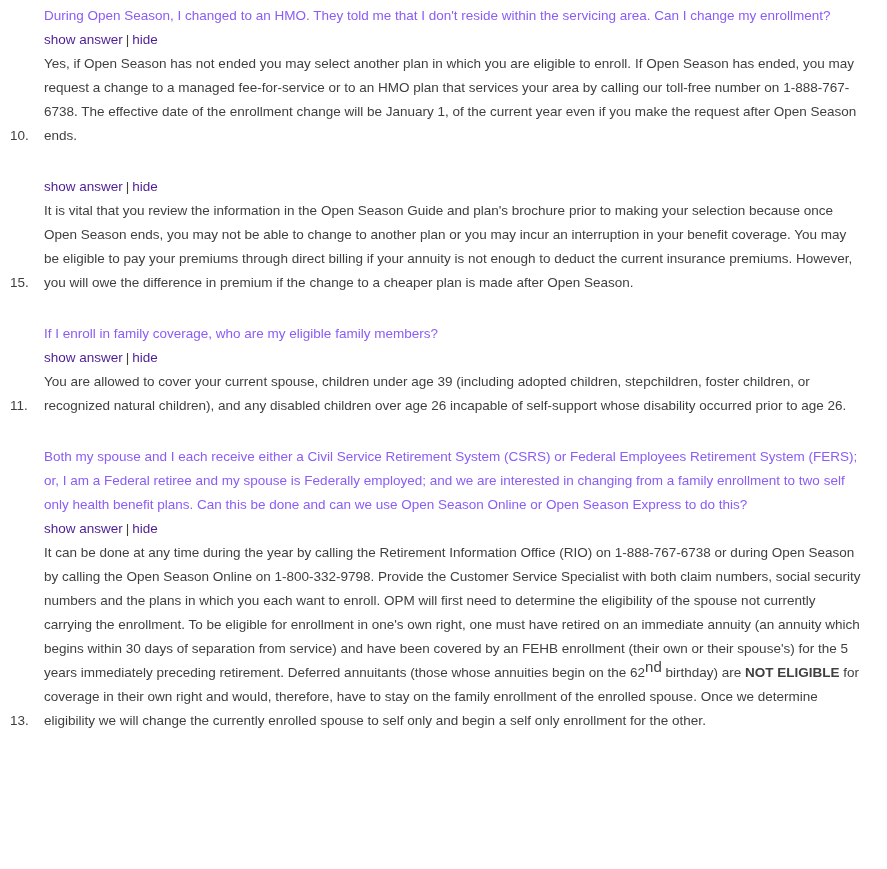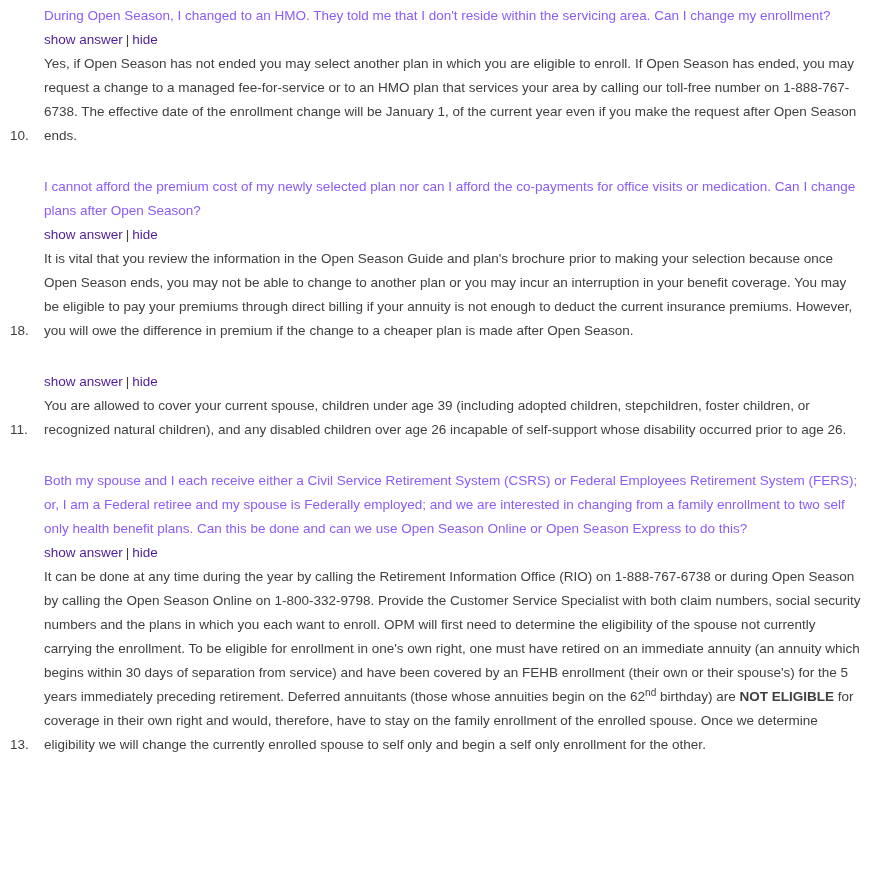--- a/index.html
+++ b/index.html
@@ -48,51 +48,51 @@
     color: #3f3f3f;
     margin: 0 3px;
   }
   .answer {
     color: #3f3f3f;
   }
   .answer strong {
     font-weight: bold;
   }
   .answer sup {
-    font-size: 10px;
+    font-size: 15px;
     line-height: 0;
     vertical-align: super;
   }
 </style>
 </head>
 <body>
 
 <div class="faq">
 
   <div class="faq-item">
     <div class="num">10.</div>
     <div class="content">
       <div class="question">During Open Season, I changed to an HMO. They told me that I don't reside within the servicing area. Can I change my enrollment?</div>
       <div class="links"><a>show answer</a><span class="sep">|</span><a>hide</a></div>
       <div class="answer">Yes, if Open Season has not ended you may select another plan in which you are eligible to enroll. If Open Season has ended, you may request a change to a managed fee-for-service or to an HMO plan that services your area by calling our toll-free number on 1-888-767-6738. The effective date of the enrollment change will be January 1, of the current year even if you make the request after Open Season ends.</div>
     </div>
   </div>
 
   <div class="faq-item">
-    <div class="num">18.</div>
+    <div class="num">15.</div>
     <div class="content">
-      <div class="question">I cannot afford the premium cost of my newly selected plan nor can I afford the co-payments for office visits or medication. Can I change plans after Open Season?</div>
       <div class="links"><a>show answer</a><span class="sep">|</span><a>hide</a></div>
       <div class="answer">It is vital that you review the information in the Open Season Guide and plan's brochure prior to making your selection because once Open Season ends, you may not be able to change to another plan or you may incur an interruption in your benefit coverage. You may be eligible to pay your premiums through direct billing if your annuity is not enough to deduct the current insurance premiums. However, you will owe the difference in premium if the change to a cheaper plan is made after Open Season.</div>
     </div>
   </div>
 
   <div class="faq-item">
     <div class="num">11.</div>
     <div class="content">
+      <div class="question">If I enroll in family coverage, who are my eligible family members?</div>
       <div class="links"><a>show answer</a><span class="sep">|</span><a>hide</a></div>
       <div class="answer">You are allowed to cover your current spouse, children under age 39 (including adopted children, stepchildren, foster children, or recognized natural children), and any disabled children over age 26 incapable of self-support whose disability occurred prior to age 26.</div>
     </div>
   </div>
 
   <div class="faq-item">
     <div class="num">13.</div>
     <div class="content">
       <div class="question">Both my spouse and I each receive either a Civil Service Retirement System (CSRS) or Federal Employees Retirement System (FERS); or, I am a Federal retiree and my spouse is Federally employed; and we are interested in changing from a family enrollment to two self only health benefit plans. Can this be done and can we use Open Season Online or Open Season Express to do this?</div>
       <div class="links"><a>show answer</a><span class="sep">|</span><a>hide</a></div>

